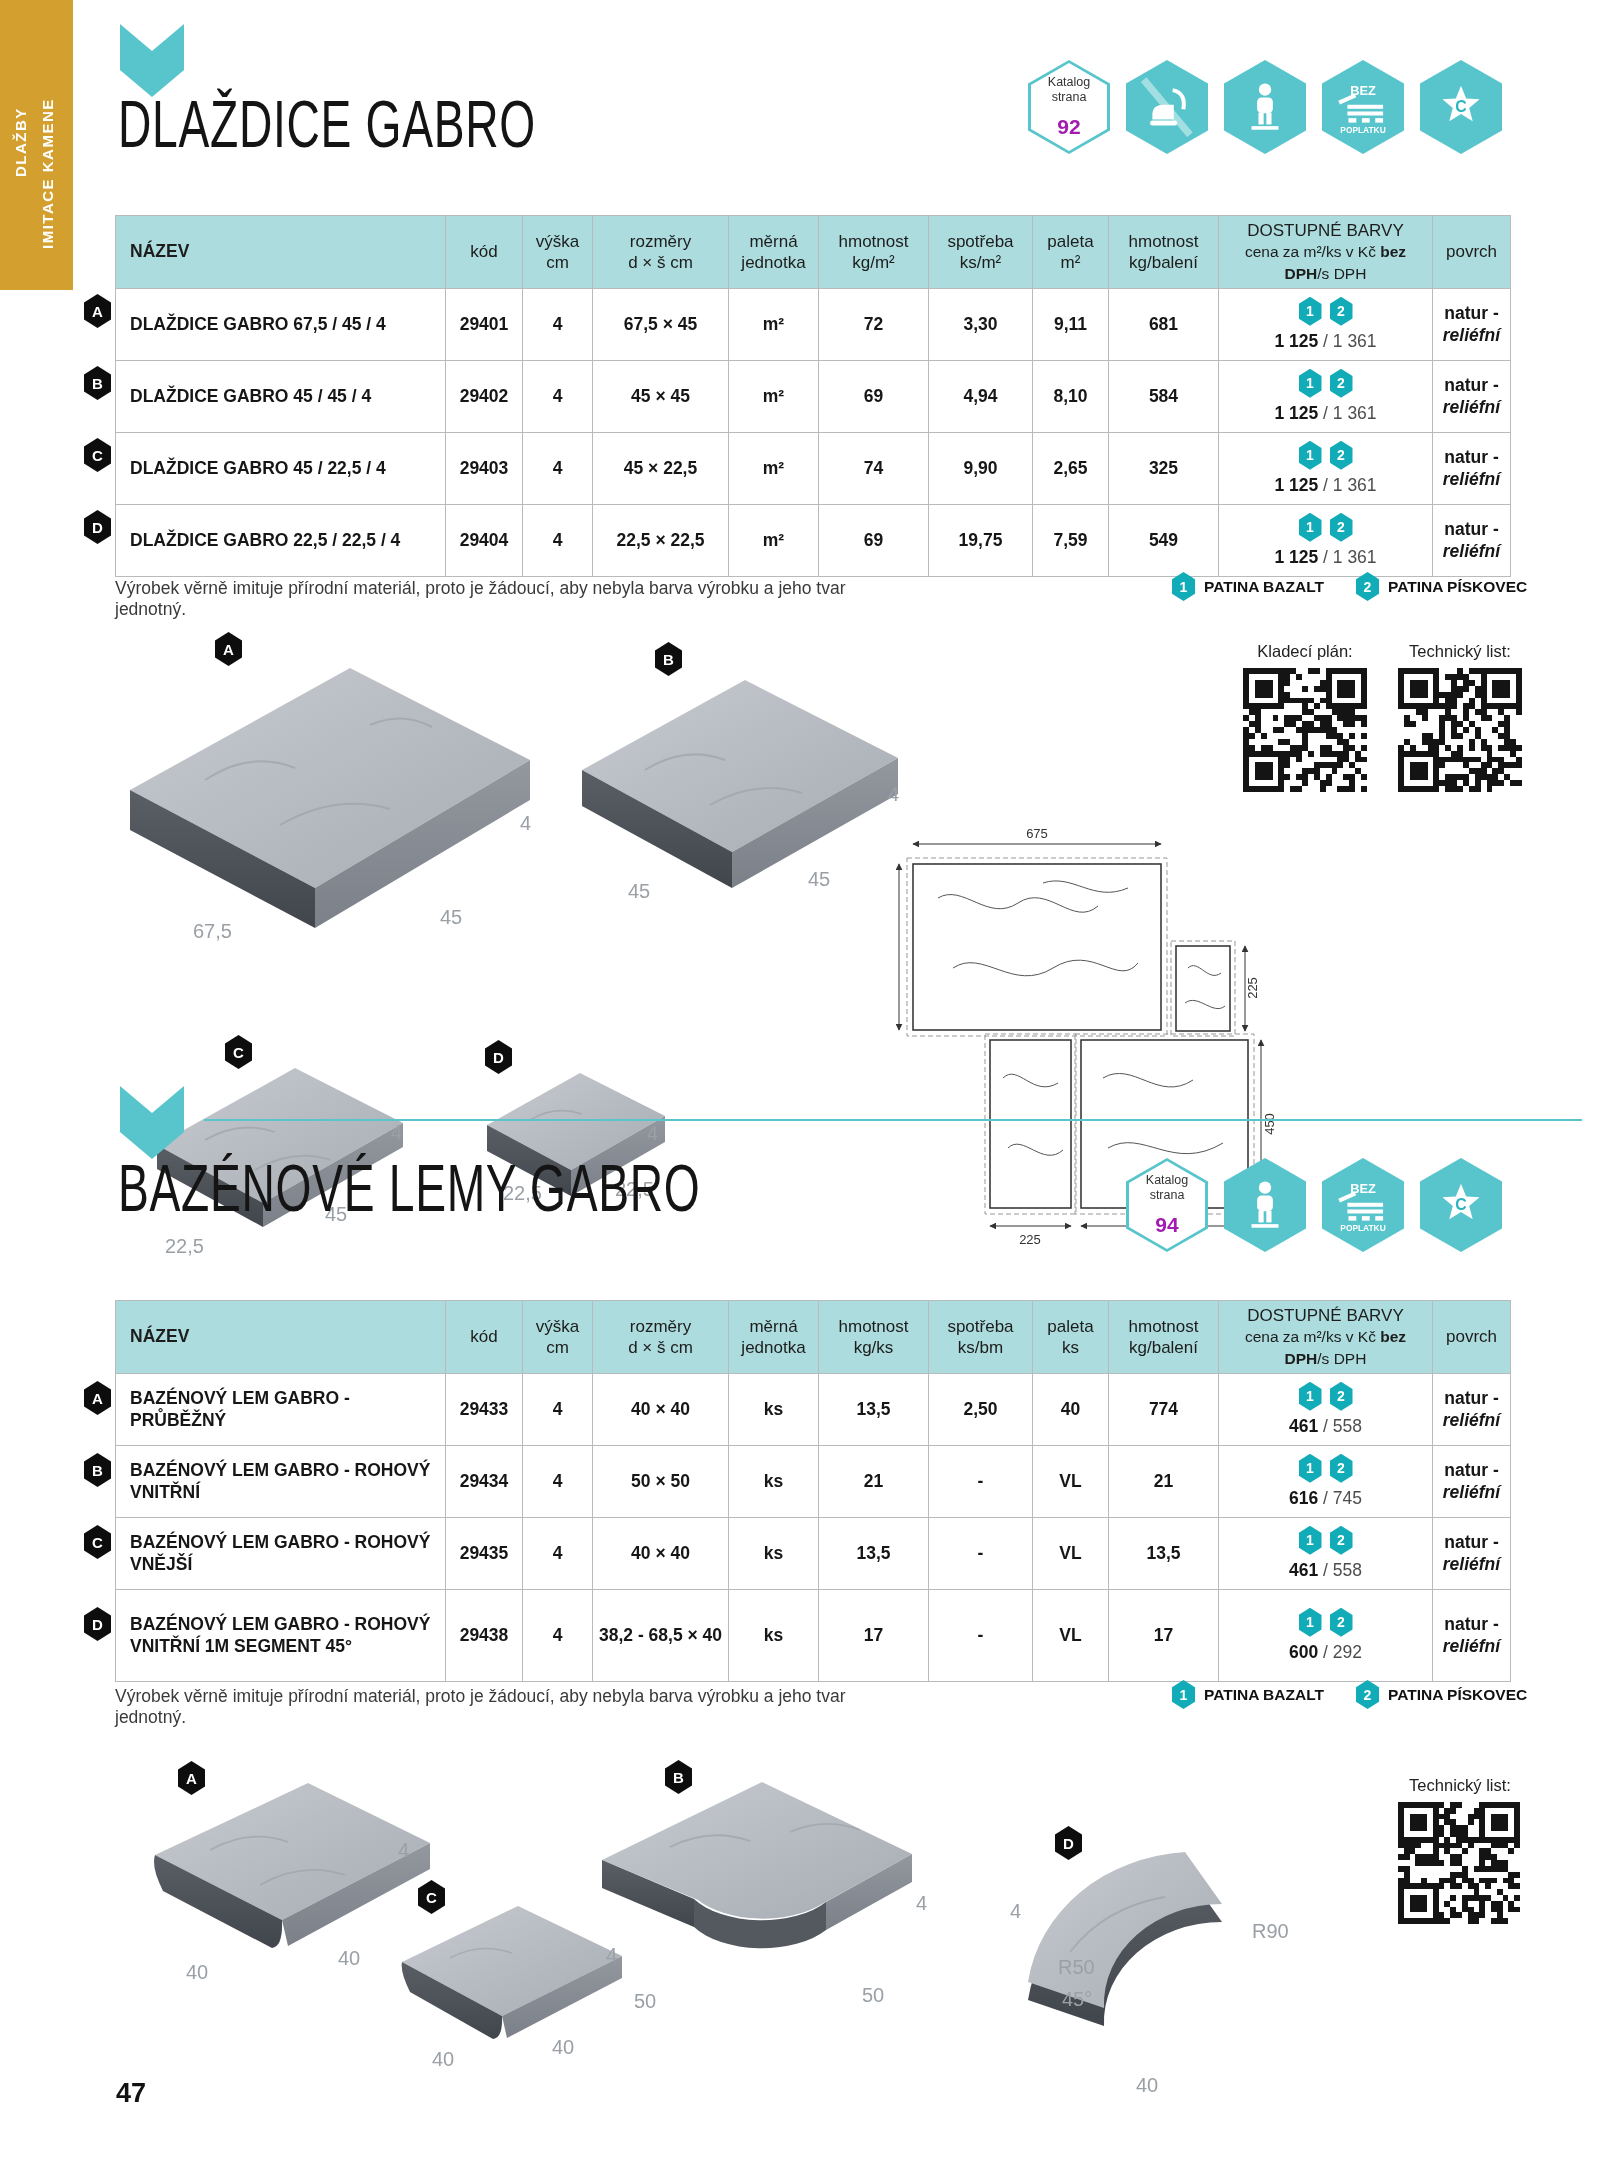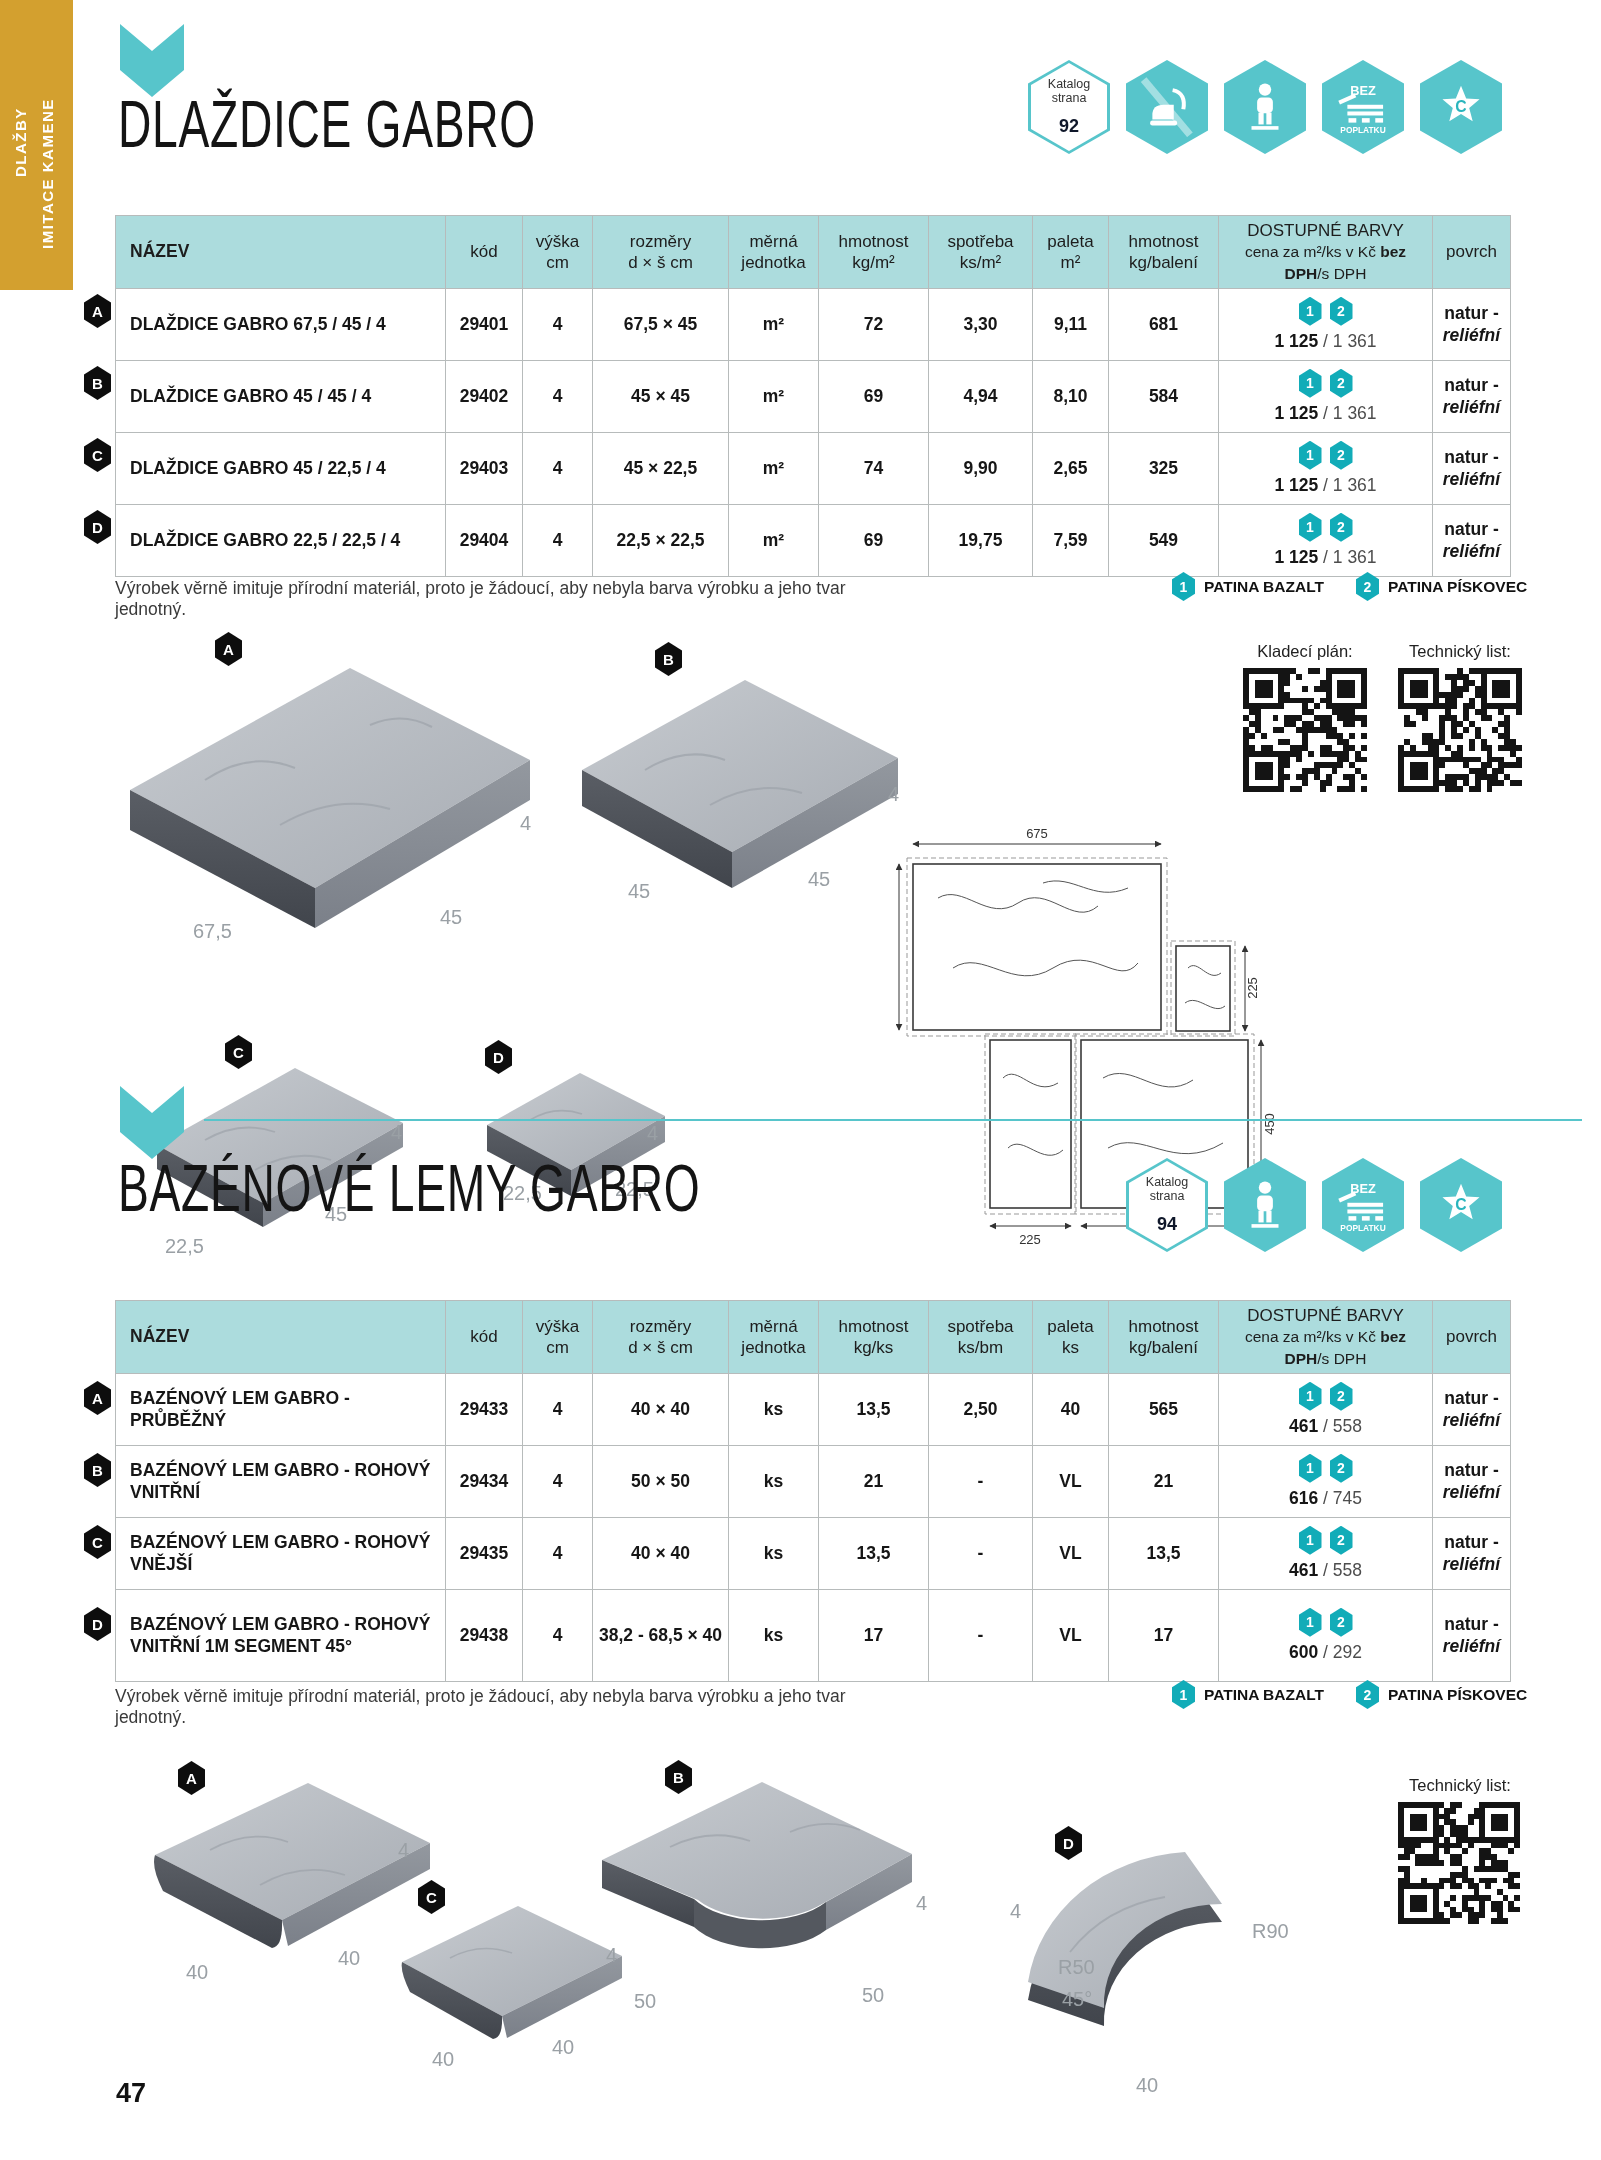--- a/index.html
+++ b/index.html
@@ -14,21 +14,21 @@
   
   .sec-title{position:absolute;font-size:66px;font-weight:400;color:#141414;white-space:nowrap;
              transform:scaleX(.70);transform-origin:0 0;letter-spacing:1px}
   .chev{position:absolute}
   .sep-line{position:absolute;height:2px;background:#57C5CB}
   .bhex{position:absolute;width:82px;height:94px}
   .bhex .o{position:absolute;inset:0;background:#57C5CB;clip-path:polygon(50% 0,100% 25%,100% 75%,50% 100%,0 75%,0 25%)}
   .bhex .i{position:absolute;inset:3px;background:#fff;clip-path:polygon(50% 0,100% 25%,100% 75%,50% 100%,0 75%,0 25%)}
   .bhex .c{position:absolute;inset:0;display:flex;flex-direction:column;align-items:center;justify-content:center}
   .bhex .c .s{font-size:12.5px;color:#333;line-height:1.15}
-  .bhex .c .n{font-size:18px;font-weight:bold;color:#0f172a;margin-top:11px}
+  .bhex .c .n{font-size:21px;font-weight:bold;color:#a21caf;margin-top:11px}
   .ihex{position:absolute;width:82px;height:94px;background:#57C5CB;display:flex;align-items:center;
         justify-content:center;clip-path:polygon(50% 0,100% 25%,100% 75%,50% 100%,0 75%,0 25%)}
   .nhex{display:inline-flex;width:23px;height:29px;background:#12ACB8;color:#fff;font-weight:bold;
         font-size:14px;align-items:center;justify-content:center;
         clip-path:polygon(50% 0,100% 25%,100% 75%,50% 100%,0 75%,0 25%)}
   .lhex{position:absolute;width:27px;height:34px;background:#0d0d0d;color:#fff;font-weight:bold;
         font-size:15px;display:flex;align-items:center;justify-content:center;
         clip-path:polygon(50% 0,100% 25%,100% 75%,50% 100%,0 75%,0 25%)}
 
   
@@ -914,21 +914,21 @@
   <tbody>
     <tr style="height:72px">
       <td class="name">BAZÉNOVÝ LEM GABRO - PRŮBĚŽNÝ</td>
           <td>29433</td>
           <td>4</td>
           <td>40 × 40</td>
           <td>ks</td>
           <td>13,5</td>
           <td>2,50</td>
           <td>40</td>
-          <td>565</td>
+          <td>774</td>
       <td><div class="hexes">
               <span class="nhex">1</span>
               <span class="nhex">2</span>
             </div><b>461</b><span class="psep"> / </span><span class="p2">558</span></td>
       <td class="pov"><span>natur -</span><br><span class="it">reliéfní</span></td>
         </tr>
     <tr style="height:72px">
       <td class="name">BAZÉNOVÝ LEM GABRO - ROHOVÝ VNITŘNÍ</td>
           <td>29434</td>
           <td>4</td>

